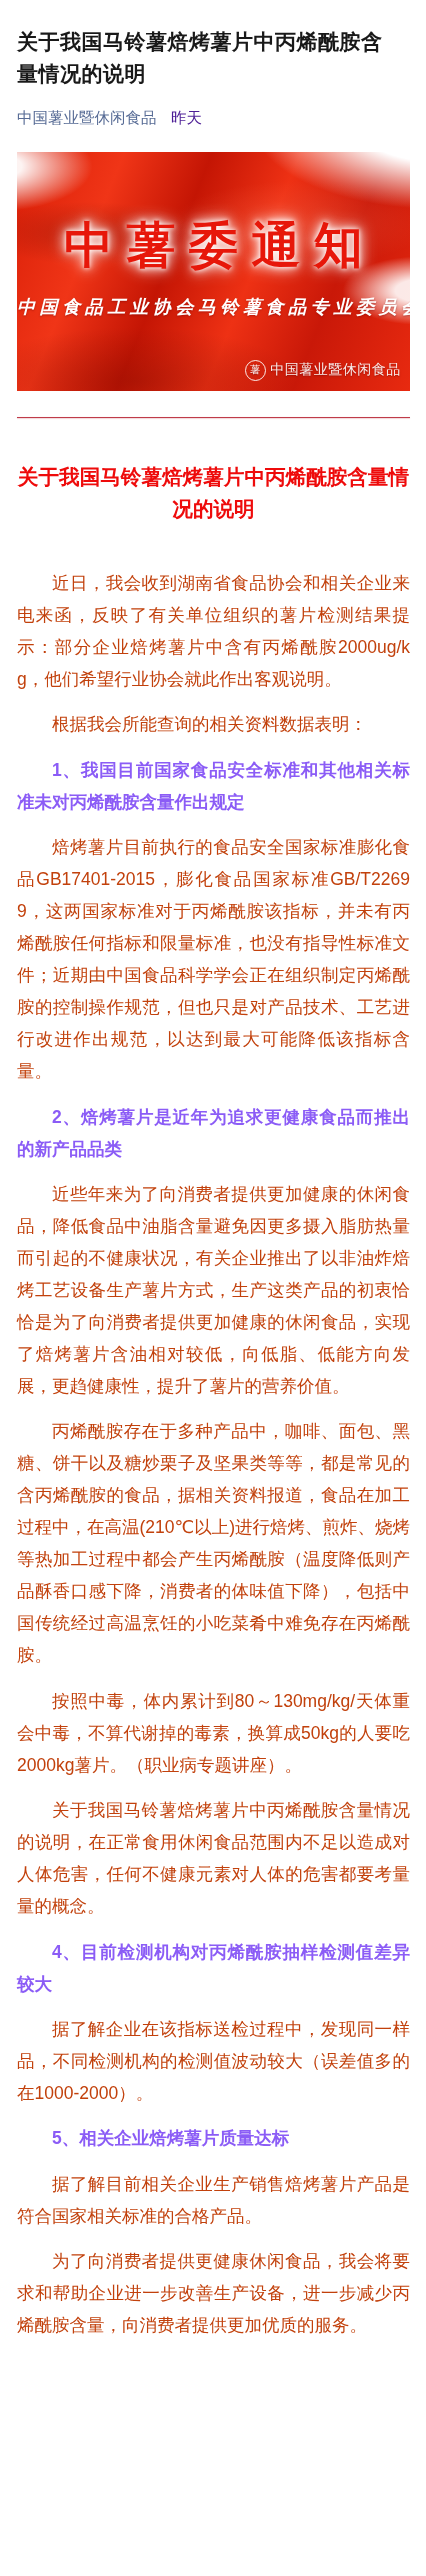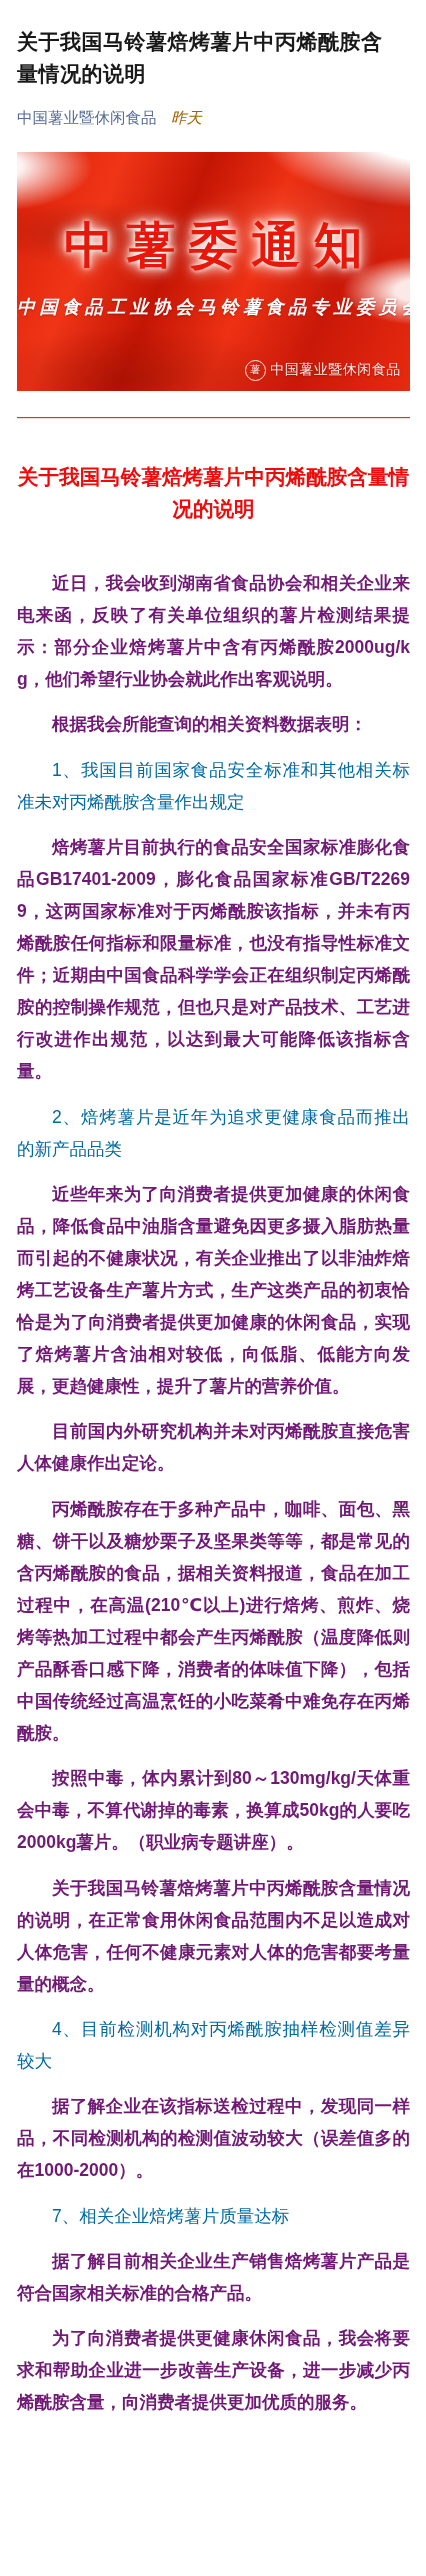--- a/index.html
+++ b/index.html
@@ -11,21 +11,21 @@
   }
   .content-pad{padding:0 17px;}
   
   .page-title{
     margin:0;padding-top:26px;max-width:382px;
     font-size:21px;line-height:32px;font-weight:bold;color:#191919;
     letter-spacing:0.5px;
   }
   .meta-row{margin-top:17.5px;font-size:15.5px;display:flex;align-items:baseline;}
   .account-link{color:#576b95;}
-  .meta-date{color:#a16207;margin-left:14.4px;font-style:italic;}
+  .meta-date{color:#4c1d95;margin-left:14.4px;}
   
   .banner{
     margin:23px 17px 16px;width:393px;height:239px;position:relative;overflow:hidden;
     background:
       radial-gradient(120% 90% at 108% -12%, #ffffff 18%, rgba(255,255,255,0) 40%),
       radial-gradient(60% 45% at -6% 6%, rgba(255,255,255,.95) 12%, rgba(255,255,255,0) 42%),
       radial-gradient(42% 30% at 103% 58%, rgba(255,255,255,.9) 16%, rgba(255,255,255,0) 48%),
       linear-gradient(112deg,#d81e07 0%,#f03517 22%,#c41504 40%,#ee3114 58%,#c91808 76%,#e82a10 100%);
   }
   .banner:before{
@@ -58,24 +58,24 @@
   }
   
   .red-divider{margin:26px 17px 0;height:1.5px;background:#bf3b49;box-shadow:0 0.5px 1px rgba(191,59,73,.4);}
   
   .article-title{
     margin:43px 17px 0;text-align:center;font-size:20.6px;line-height:32px;
     font-weight:bold;color:#ee0b0b;
   }
   .article-body{margin-top:42px;}
   .article-body p{
-    margin:0 0 13.4px;font-size:17.5px;line-height:32px;color:#701a75;
-    text-align:justify;text-indent:2em;word-break:break-all;font-weight:bold;
+    margin:0 0 13.4px;font-size:17.5px;line-height:32px;color:#c2410c;
+    text-align:justify;text-indent:2em;word-break:break-all;
   }
-  .article-body p.red-h{color:#0369a1;font-weight:normal;}
+  .article-body p.red-h{color:#8b5cf6;font-weight:bold;}
   .article-body p:last-child{margin-bottom:0;}
 </style>
 </head>
 <body>
 
 <div class="page">
 
   <div class="content-pad">
     <h1 class="page-title">关于我国马铃薯焙烤薯片中丙烯酰胺含量情况的说明</h1>
     <div class="meta-row">
@@ -94,28 +94,27 @@
   </div>
 
   <div class="red-divider"></div>
 
   <div class="article-title">关于我国马铃薯焙烤薯片中丙烯酰胺含量情况的说明</div>
 
   <div class="article-body content-pad">
     <p>近日，我会收到湖南省食品协会和相关企业来电来函，反映了有关单位组织的薯片检测结果提示：部分企业焙烤薯片中含有丙烯酰胺2000ug/kg，他们希望行业协会就此作出客观说明。</p>
     <p>根据我会所能查询的相关资料数据表明：</p>
     <p class="red-h">1、我国目前国家食品安全标准和其他相关标准未对丙烯酰胺含量作出规定</p>
-    <p>焙烤薯片目前执行的食品安全国家标准膨化食品GB17401-2009，膨化食品国家标准GB/T22699，这两国家标准对于丙烯酰胺该指标，并未有丙烯酰胺任何指标和限量标准，也没有指导性标准文件；近期由中国食品科学学会正在组织制定丙烯酰胺的控制操作规范，但也只是对产品技术、工艺进行改进作出规范，以达到最大可能降低该指标含量。</p>
+    <p>焙烤薯片目前执行的食品安全国家标准膨化食品GB17401-2015，膨化食品国家标准GB/T22699，这两国家标准对于丙烯酰胺该指标，并未有丙烯酰胺任何指标和限量标准，也没有指导性标准文件；近期由中国食品科学学会正在组织制定丙烯酰胺的控制操作规范，但也只是对产品技术、工艺进行改进作出规范，以达到最大可能降低该指标含量。</p>
     <p class="red-h">2、焙烤薯片是近年为追求更健康食品而推出的新产品品类</p>
     <p>近些年来为了向消费者提供更加健康的休闲食品，降低食品中油脂含量避免因更多摄入脂肪热量而引起的不健康状况，有关企业推出了以非油炸焙烤工艺设备生产薯片方式，生产这类产品的初衷恰恰是为了向消费者提供更加健康的休闲食品，实现了焙烤薯片含油相对较低，向低脂、低能方向发展，更趋健康性，提升了薯片的营养价值。</p>
-    <p>目前国内外研究机构并未对丙烯酰胺直接危害人体健康作出定论。</p>
     <p>丙烯酰胺存在于多种产品中，咖啡、面包、黑糖、饼干以及糖炒栗子及坚果类等等，都是常见的含丙烯酰胺的食品，据相关资料报道，食品在加工过程中，在高温(210℃以上)进行焙烤、煎炸、烧烤等热加工过程中都会产生丙烯酰胺（温度降低则产品酥香口感下降，消费者的体味值下降），包括中国传统经过高温烹饪的小吃菜肴中难免存在丙烯酰胺。</p>
     <p>按照中毒，体内累计到80～130mg/kg/天体重会中毒，不算代谢掉的毒素，换算成50kg的人要吃2000kg薯片。（职业病专题讲座）。</p>
     <p>关于我国马铃薯焙烤薯片中丙烯酰胺含量情况的说明，在正常食用休闲食品范围内不足以造成对人体危害，任何不健康元素对人体的危害都要考量量的概念。</p>
     <p class="red-h">4、目前检测机构对丙烯酰胺抽样检测值差异较大</p>
     <p>据了解企业在该指标送检过程中，发现同一样品，不同检测机构的检测值波动较大（误差值多的在1000-2000）。</p>
-    <p class="red-h">7、相关企业焙烤薯片质量达标</p>
+    <p class="red-h">5、相关企业焙烤薯片质量达标</p>
     <p>据了解目前相关企业生产销售焙烤薯片产品是符合国家相关标准的合格产品。</p>
     <p>为了向消费者提供更健康休闲食品，我会将要求和帮助企业进一步改善生产设备，进一步减少丙烯酰胺含量，向消费者提供更加优质的服务。</p>
   </div>
 
 </div>
 
 
 </body></html>

